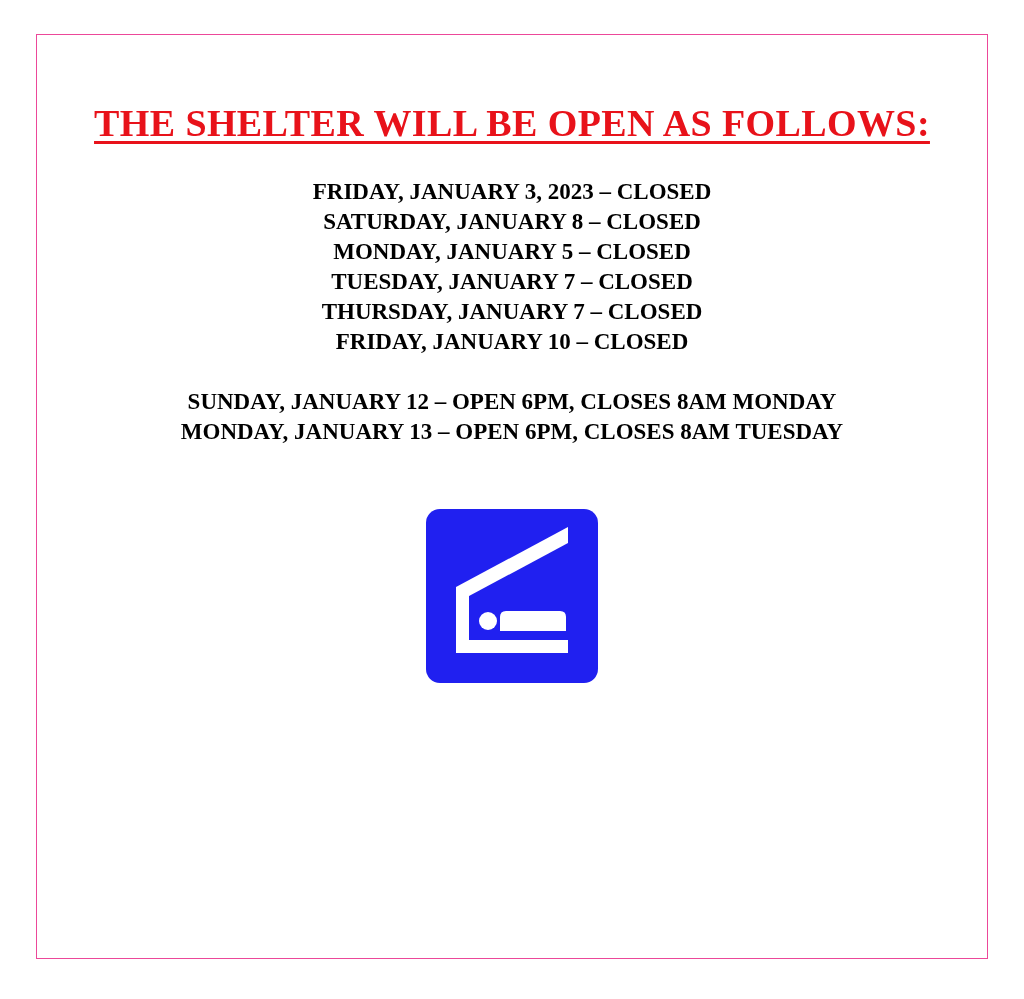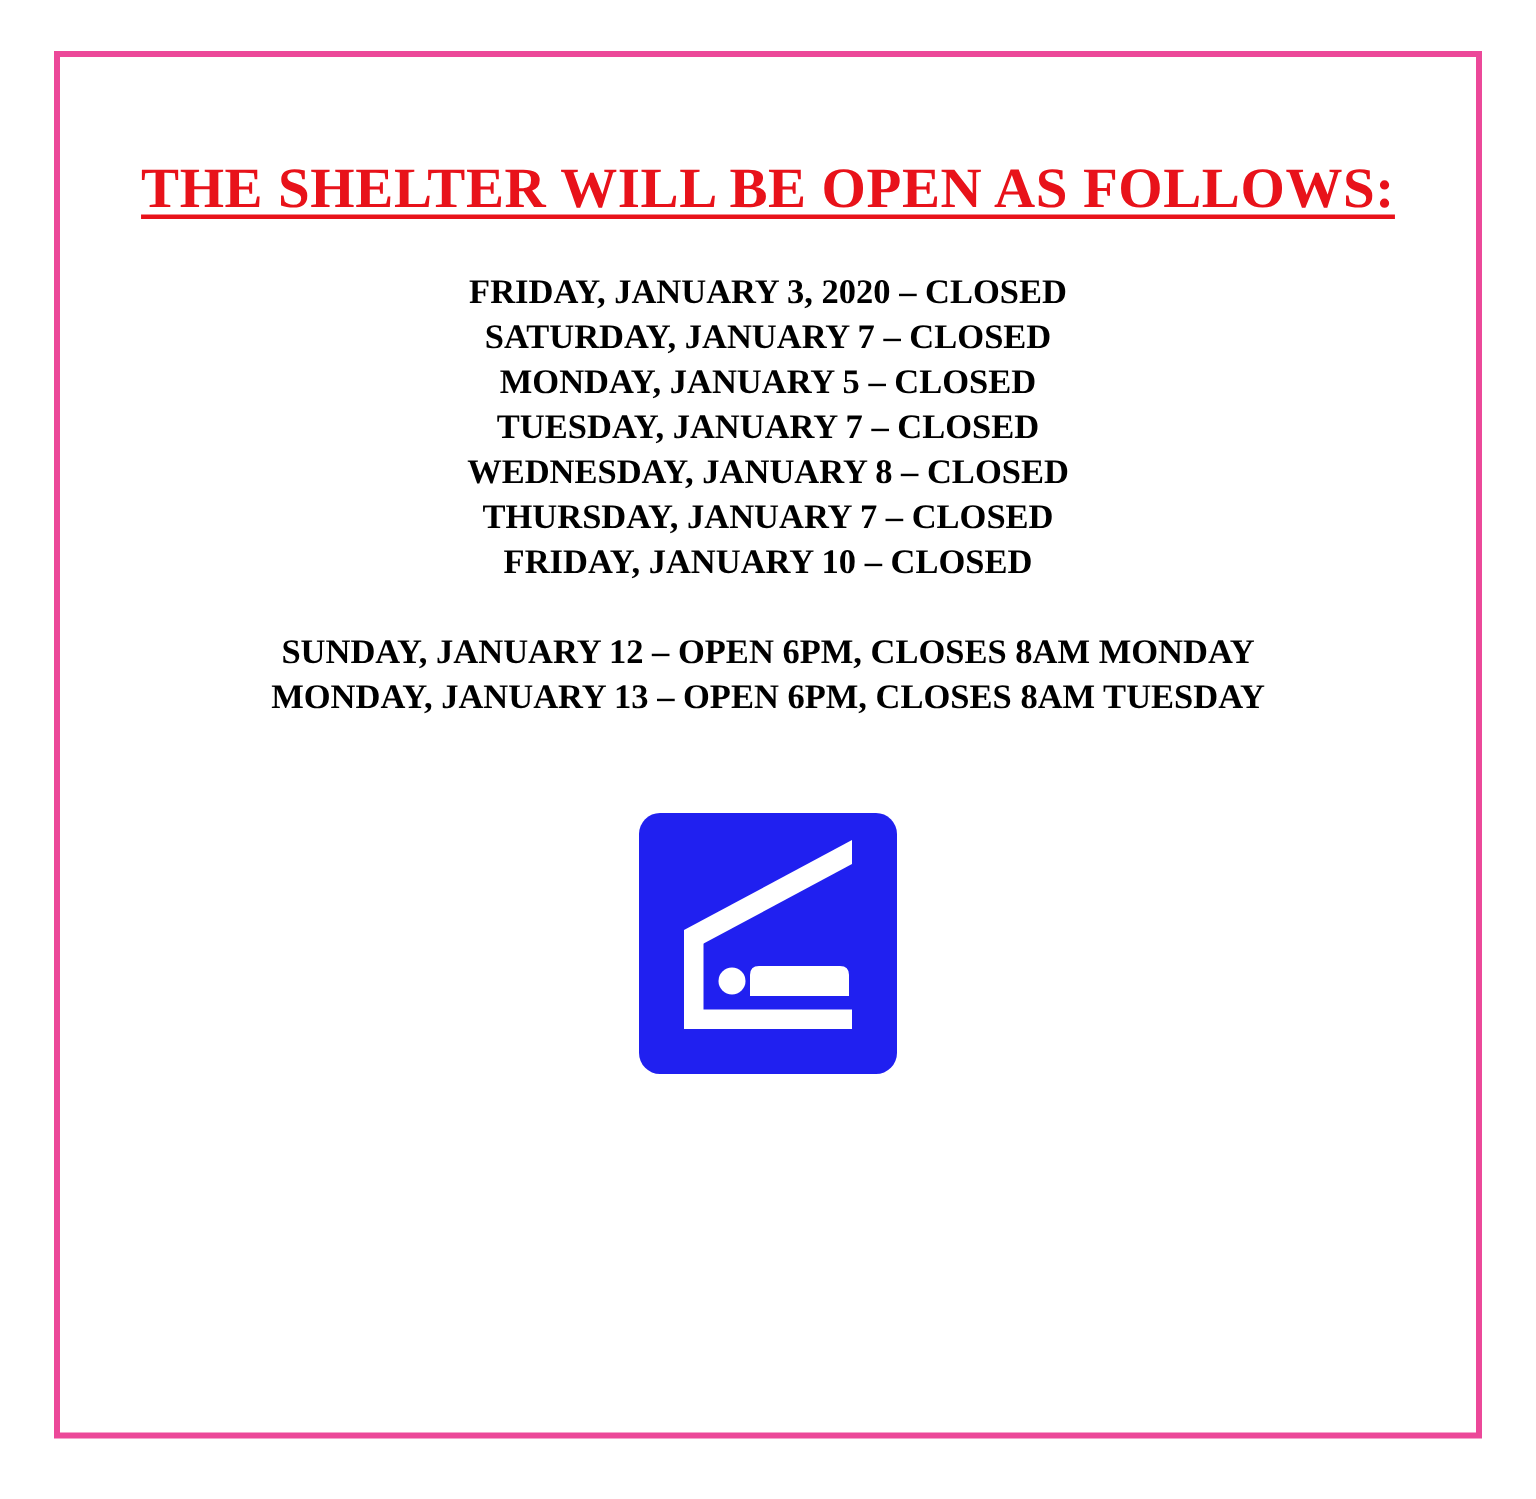--- a/index.html
+++ b/index.html
@@ -19,21 +19,21 @@
     width: 1024px;
     height: 999px;
     background: #ffffff;
   }
   .poster-frame {
     position: absolute;
     left: 36px;
     top: 34px;
     width: 952px;
     height: 925px;
-    border: 4px solid #ec4899;
+    border: 1px solid #ec4899;
     background: #ffffff;
     box-sizing: border-box;
   }
   .poster-inner {
     position: relative;
     width: 100%;
     height: 100%;
     box-sizing: border-box;
     padding: 0;
   }
@@ -83,25 +83,24 @@
 <body>
 
 <div class="page">
   <div class="poster-frame">
     <div class="poster-inner">
 
       <div class="headline">THE SHELTER WILL BE OPEN AS FOLLOWS:</div>
 
       <div class="schedule">
         <div class="group-closed">
-          <div class="schedule-line">FRIDAY, JANUARY 3, 2020 – CLOSED</div>
-          <div class="schedule-line">SATURDAY, JANUARY 7 – CLOSED</div>
+          <div class="schedule-line">FRIDAY, JANUARY 3, 2023 – CLOSED</div>
+          <div class="schedule-line">SATURDAY, JANUARY 8 – CLOSED</div>
           <div class="schedule-line">MONDAY, JANUARY 5 – CLOSED</div>
           <div class="schedule-line">TUESDAY, JANUARY 7 – CLOSED</div>
-          <div class="schedule-line">WEDNESDAY, JANUARY 8 – CLOSED</div>
           <div class="schedule-line">THURSDAY, JANUARY 7 – CLOSED</div>
           <div class="schedule-line">FRIDAY, JANUARY 10 – CLOSED</div>
         </div>
 
         <div class="schedule-gap"></div>
 
         <div class="group-open">
           <div class="schedule-line">SUNDAY, JANUARY 12 – OPEN 6PM, CLOSES 8AM MONDAY</div>
           <div class="schedule-line">MONDAY, JANUARY 13 – OPEN 6PM, CLOSES 8AM TUESDAY</div>
         </div>

